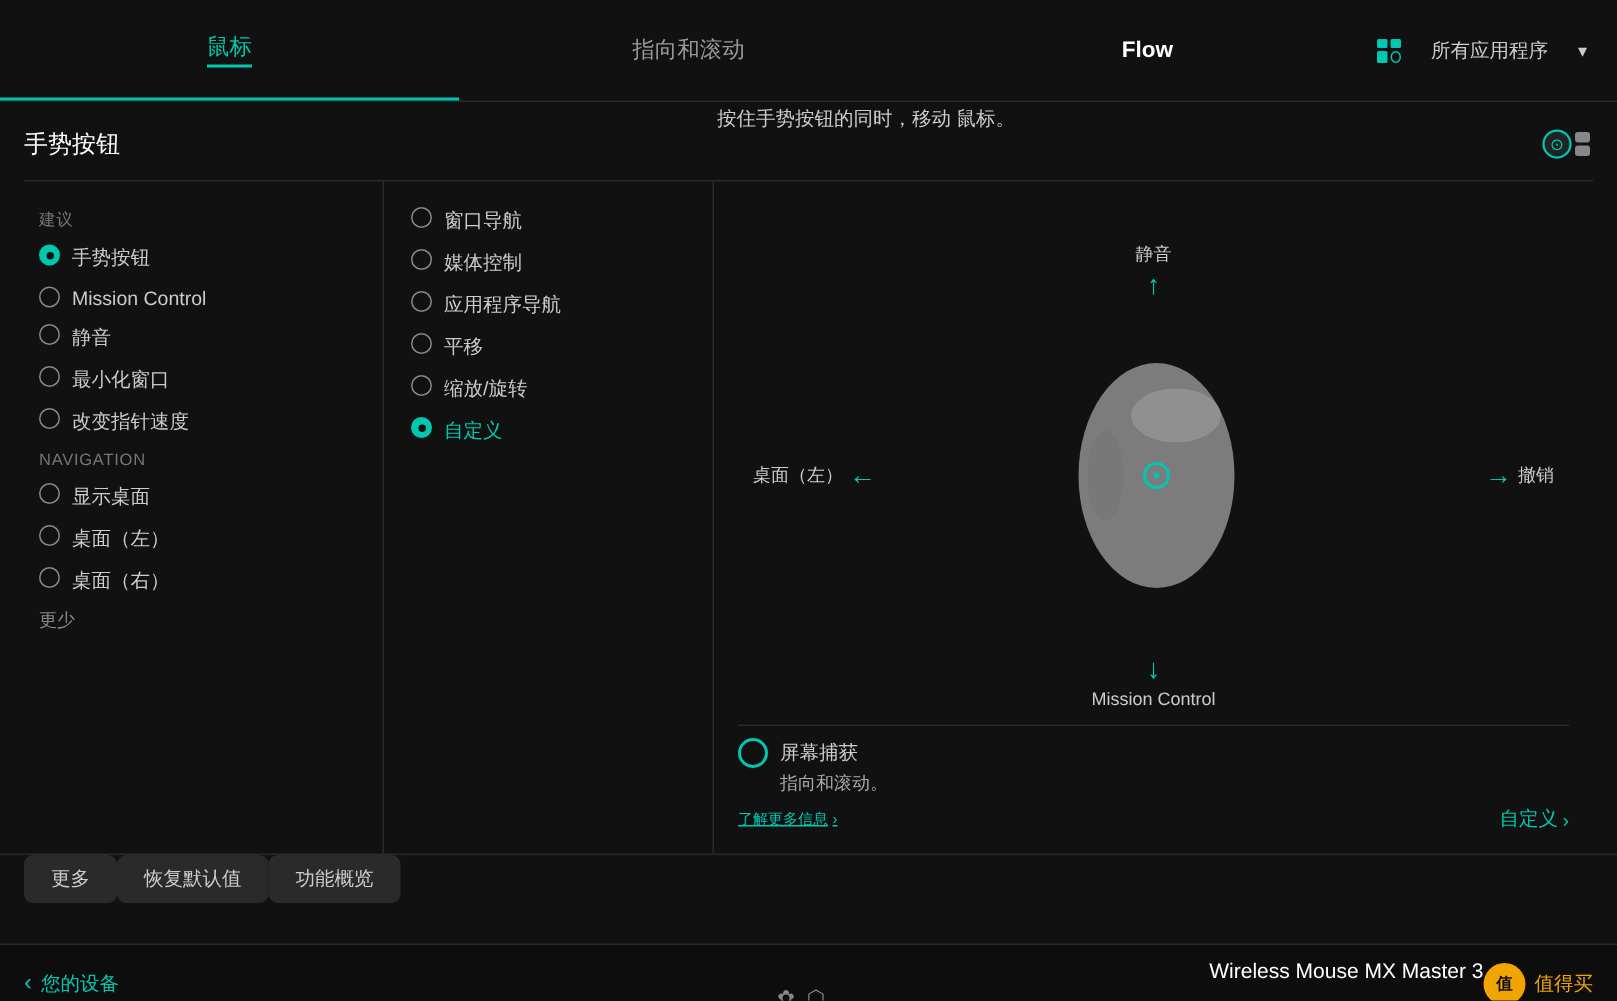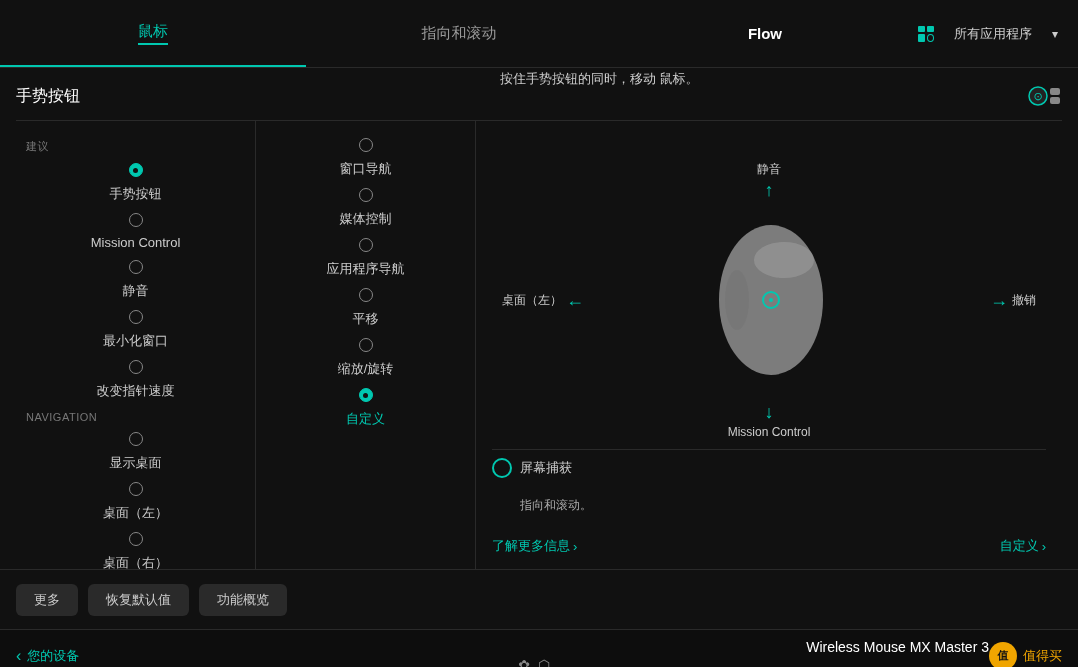--- a/index.html
+++ b/index.html
@@ -104,27 +104,25 @@
     }
     .panel-section-label {
       font-size: 11px;
       color: #777;
       padding: 6px 10px 4px 10px;
       text-transform: uppercase;
       letter-spacing: 0.5px;
     }
     .list-item {
       display: flex;
-      align-items: center;
       gap: 8px;
       padding: 5px 10px;
       font-size: 13px;
       color: #cccccc;
       cursor: pointer;
-      flex-direction: column;
     }
     .radio-circle {
       width: 14px;
       height: 14px;
       border-radius: 50%;
       border: 1.5px solid #888;
       flex-shrink: 0;
       display: flex;
       align-items: center;
       justify-content: center;
@@ -190,44 +188,44 @@
     }
     .capture-text {
       font-size: 13px;
       color: #cccccc;
     }
     .capture-sub {
       font-size: 12px;
       color: #aaa;
     }
     .learn-more {
-      font-size: 13px;
+      font-size: 10px;
       color: #00c8b0;
       cursor: pointer;
       display: flex;
       align-items: center;
       gap: 3px;
+      text-decoration: underline;
     }
     .customize-link {
       font-size: 13px;
       color: #00c8b0;
       cursor: pointer;
       display: flex;
       align-items: center;
       gap: 3px;
       margin-left: auto;
     }
 
     
     .bottom-buttons {
       height: 60px;
       display: flex;
-      align-items: center;
+      align-items: flex-start;
       padding: 0 16px;
-      gap: 10px;
       border-top: 1px solid #2a2a2a;
     }
     .btn {
       padding: 7px 18px;
       border-radius: 6px;
       font-size: 13px;
       cursor: pointer;
       border: none;
       background: #2a2a2a;
       color: #cccccc;
@@ -324,21 +322,21 @@
 
       <svg width="34" height="28" viewBox="0 0 34 28">
         <circle cx="10" cy="14" r="9" fill="#222" stroke="#00c8b0" stroke-width="1.5"></circle>
         <text x="10" y="18" text-anchor="middle" fill="#00c8b0" font-size="11">⊙</text>
         <rect x="22" y="6" width="10" height="7" rx="2" fill="#888"></rect>
         <rect x="22" y="15" width="10" height="7" rx="2" fill="#888"></rect>
       </svg>
     </div>
   </div>
 
-  <div style="position:absolute; top:70px; left:500px; right:20px; font-size:13px; color:#cccccc;">按住手势按钮的同时，移动 鼠标。</div>
+  <div style="position:absolute; top:70px; left:478px; right:20px; font-size:13px; color:#cccccc;">按住手势按钮的同时，移动 鼠标。</div>
 
   <div class="content-row">
 
     <div class="left-panel">
       <div class="panel-section-label">建议</div>
 
       <div class="list-item">
         <div class="radio-circle filled"></div>
         <span>手势按钮</span>
       </div>
@@ -435,21 +433,21 @@
           <span style="font-size:12px;color:#ccc;">撤销</span>
         </div>
 
         <div style="position:absolute; bottom:10px; left:50%; transform:translateX(-50%); display:flex;flex-direction:column;align-items:center;gap:2px;">
           <span style="color:#00c8b0;font-size:18px;">↓</span>
           <span style="font-size:12px;color:#ccc;">Mission Control</span>
         </div>
       </div>
 
       <div class="bottom-action-row">
-        <div style="display:flex;flex-direction:column;gap:19px;flex:1;">
+        <div style="display:flex;flex-direction:column;gap:2px;flex:1;">
           <div style="display:flex;align-items:center;gap:8px;">
             <div class="capture-circle"></div>
             <span class="capture-text">屏幕捕获</span>
           </div>
           <span class="capture-sub" style="padding-left:28px;">指向和滚动。</span>
           <div style="display:flex;align-items:center;justify-content:space-between;padding-left:0;margin-top:4px;">
             <div class="learn-more">
               <span>了解更多信息</span>
               <span>›</span>
             </div>

